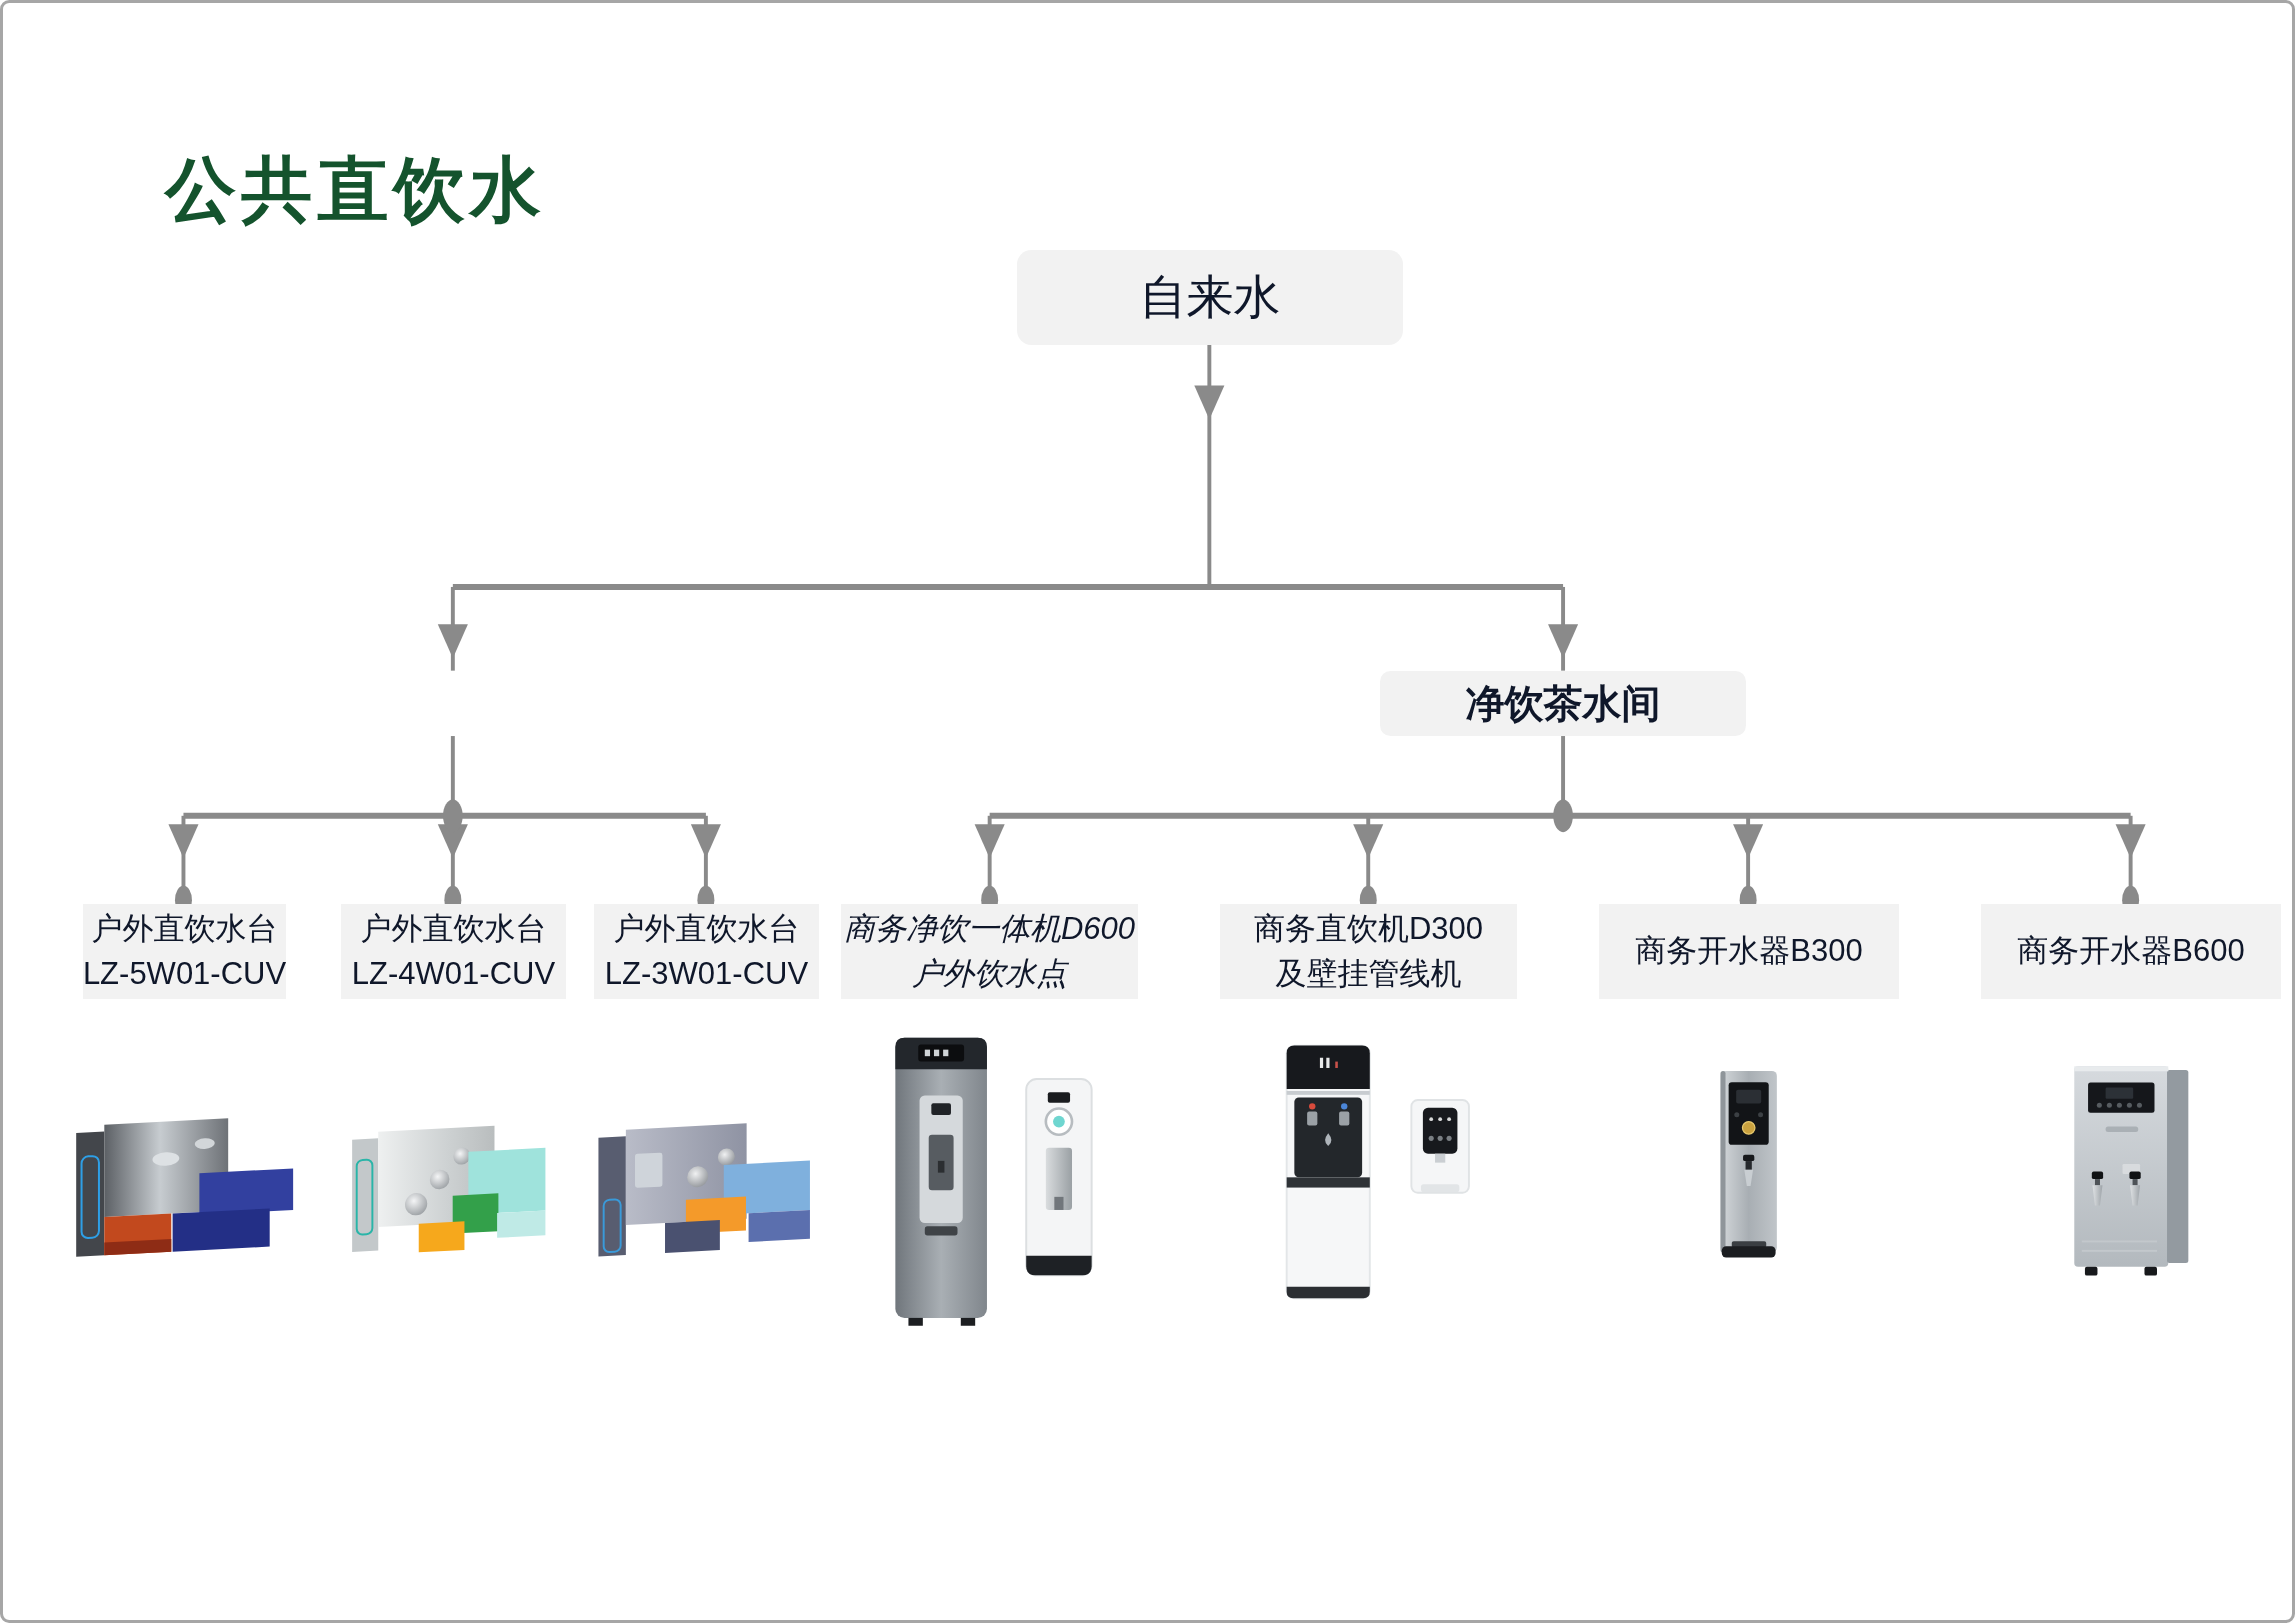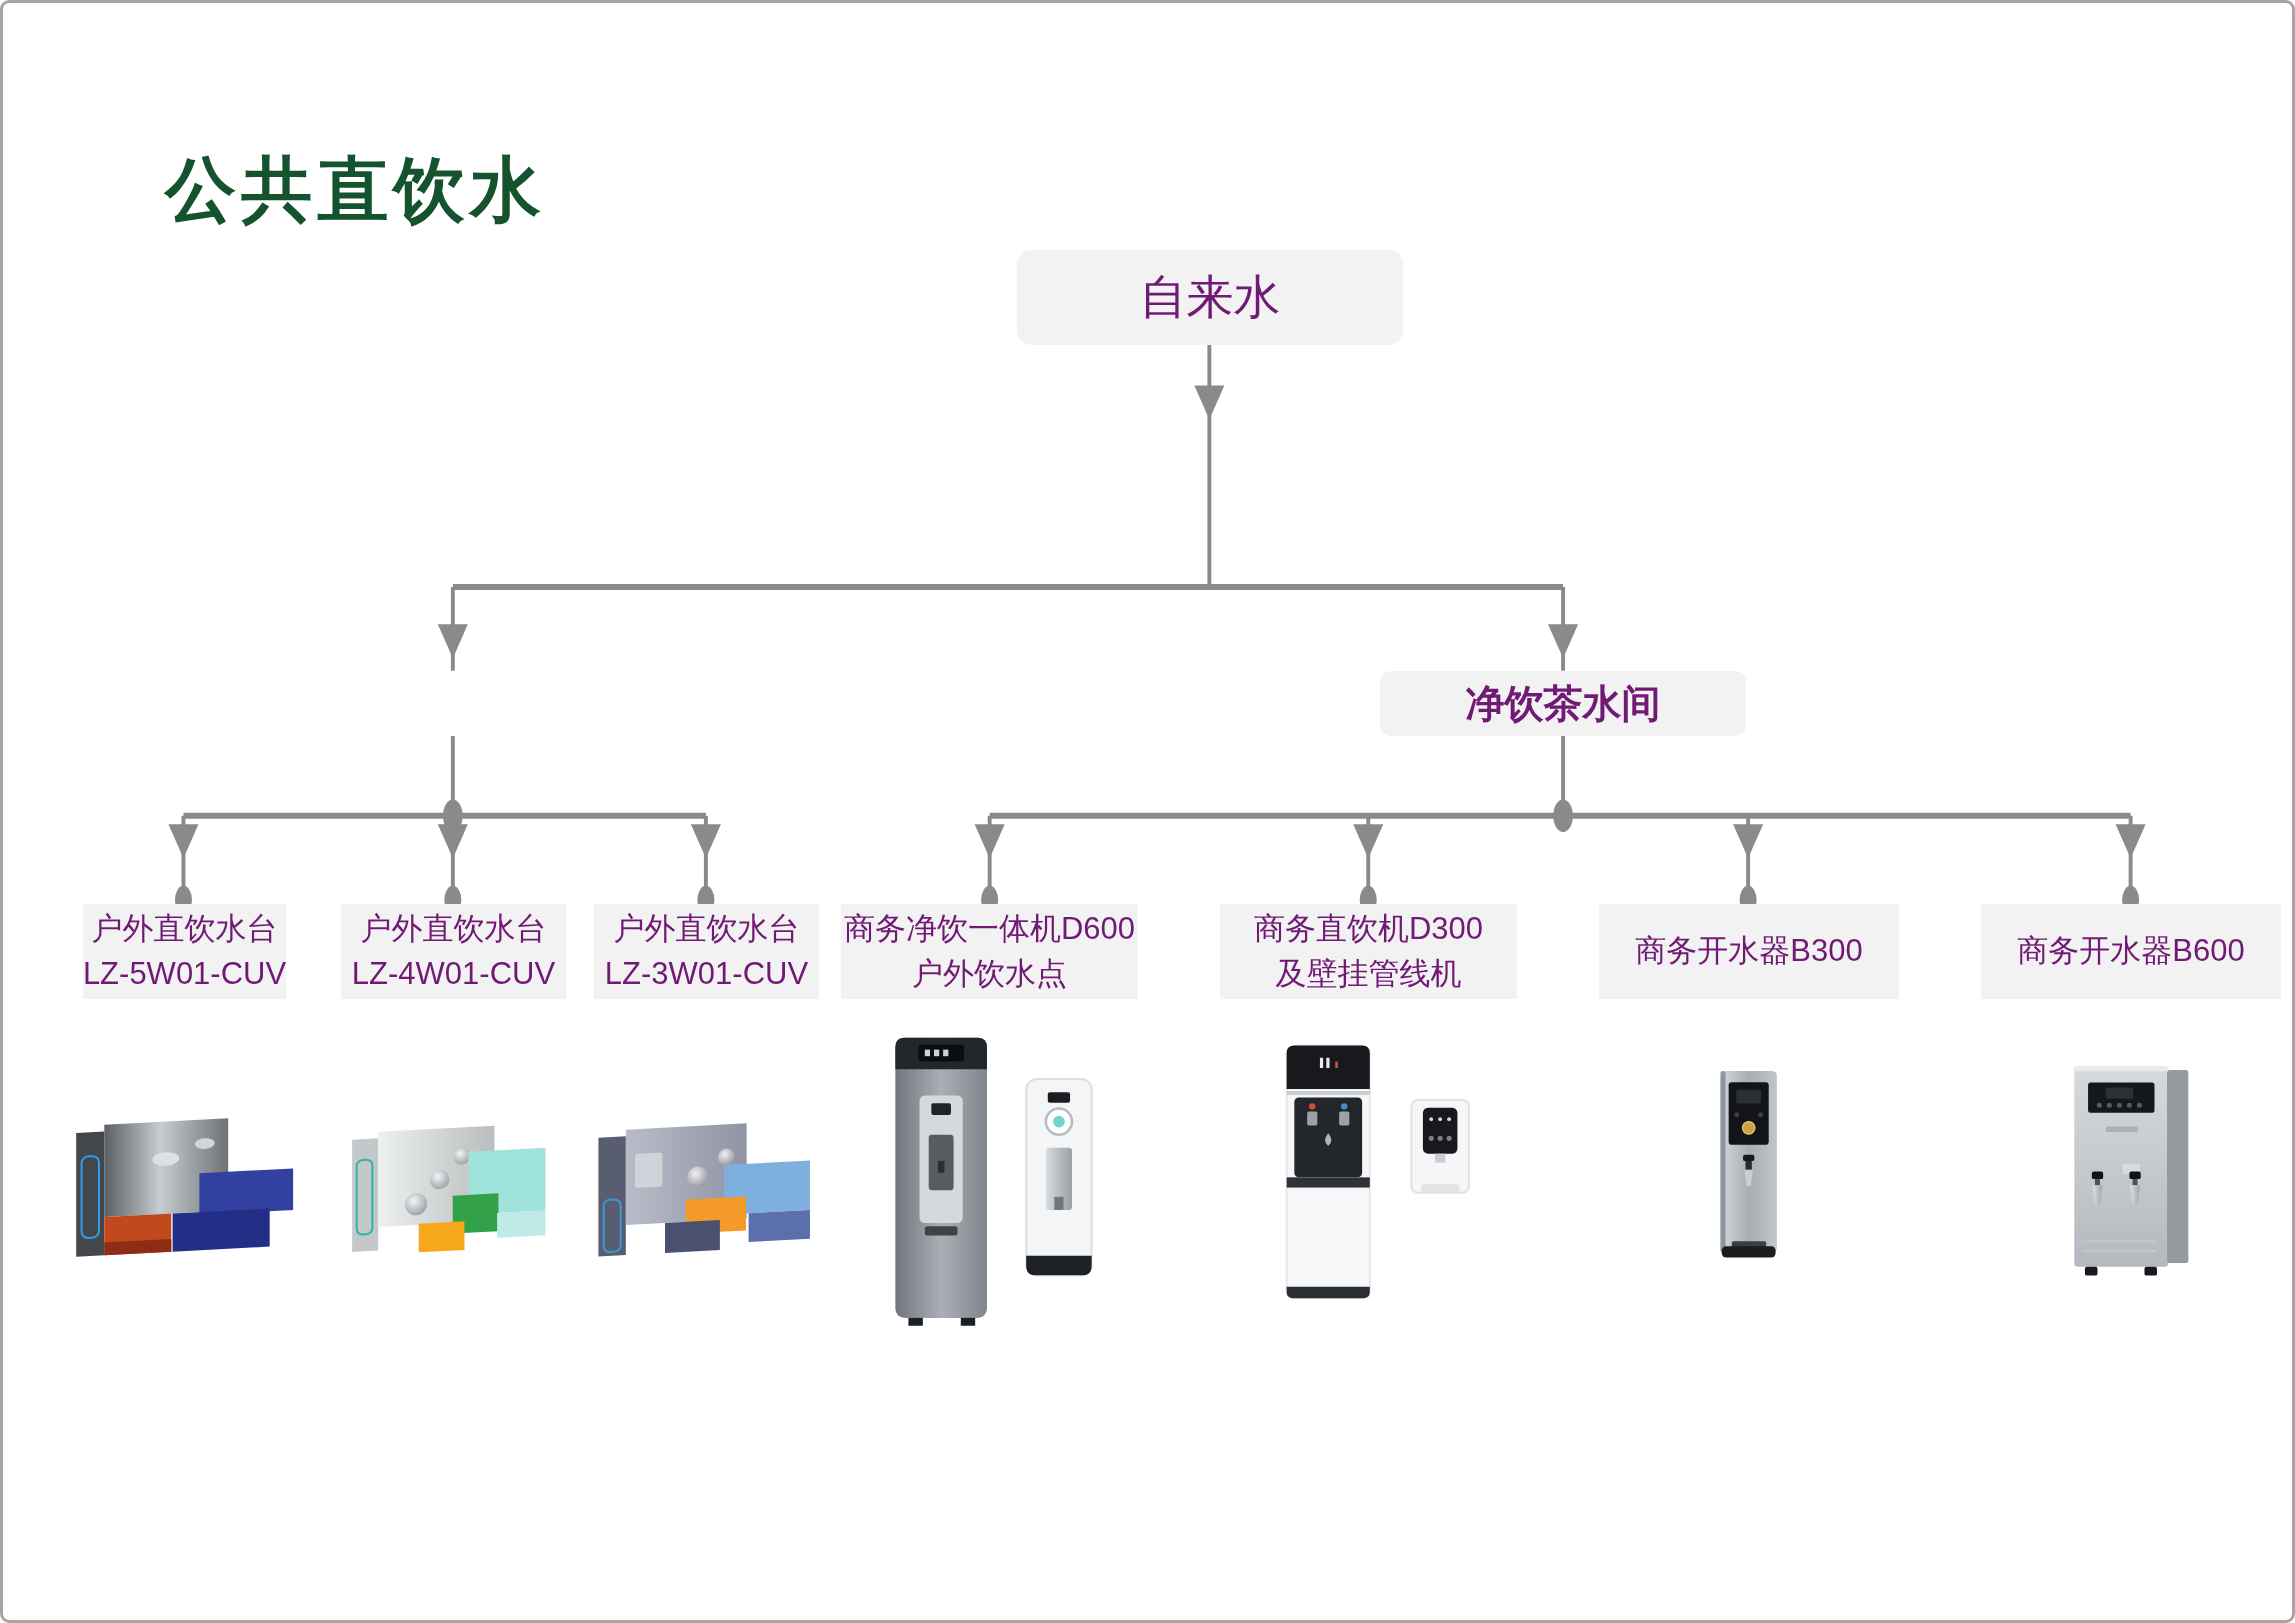--- a/index.html
+++ b/index.html
@@ -2,32 +2,32 @@
 <html style="font-size:10.5px"><head>
 <meta charset="utf-8">
 <style>
   html,body{margin:0;padding:0;background:#ffffff;}
   body{font-family:"Liberation Sans","DejaVu Sans",sans-serif;}
   .canvas{position:relative;width:2295px;height:1623px;background:#ffffff;
           border:3.9px solid #a6a6a6;border-radius:9.2px;box-sizing:border-box;overflow:hidden;}
   .page-title{position:absolute;left:162px;top:140px;font-size:71px;font-weight:800;
               color:#14532d;letter-spacing:5.2px;}
   svg.connectors{position:absolute;left:0;top:0;width:2295px;height:1623px;}
-  .node{position:absolute;background:#f2f2f2;color:#701a75;display:flex;flex-direction:column;
+  .node{position:absolute;background:#f2f2f2;color:#0f172a;display:flex;flex-direction:column;
         align-items:center;justify-content:center;text-align:center;box-sizing:border-box;}
   .node.root{left:1014px;top:247px;width:386px;height:95px;border-radius:14.4px;
              font-size:47px;font-weight:500;}
   .node.branch{top:668px;width:366px;height:65px;border-radius:10.5px;
                font-size:39px;font-weight:700;}
   #branch-0{left:267px;} #branch-1{left:1377px;}
   .node.leaf{top:901px;height:95px;font-size:31px;line-height:1.42;font-weight:400;white-space:nowrap;}
   #leaf-0{left:80px;width:203px;}
   #leaf-1{left:338px;width:225px;}
   #leaf-2{left:591px;width:225px;}
-  #leaf-3{left:838px;width:297px;}
+  #leaf-3{left:838px;width:297px;font-style:italic;}
   #leaf-4{left:1217px;width:297px;}
   #leaf-5{left:1596px;width:300px;}
   #leaf-6{left:1978px;width:300px;text-align:right;}
   .product{position:absolute;}
   #prod-0{left:62px;top:1105px;width:242px;height:154px;}
   #prod-1{left:340px;top:1112px;width:222px;height:141px;}
   #prod-2{left:585px;top:1109px;width:235px;height:147px;}
   #prod-3{left:876px;top:1027px;width:229px;height:301px;}
   #prod-4{left:1262px;top:1033px;width:216px;height:275px;}
   #prod-5{left:1710px;top:1056px;width:72px;height:216px;}

